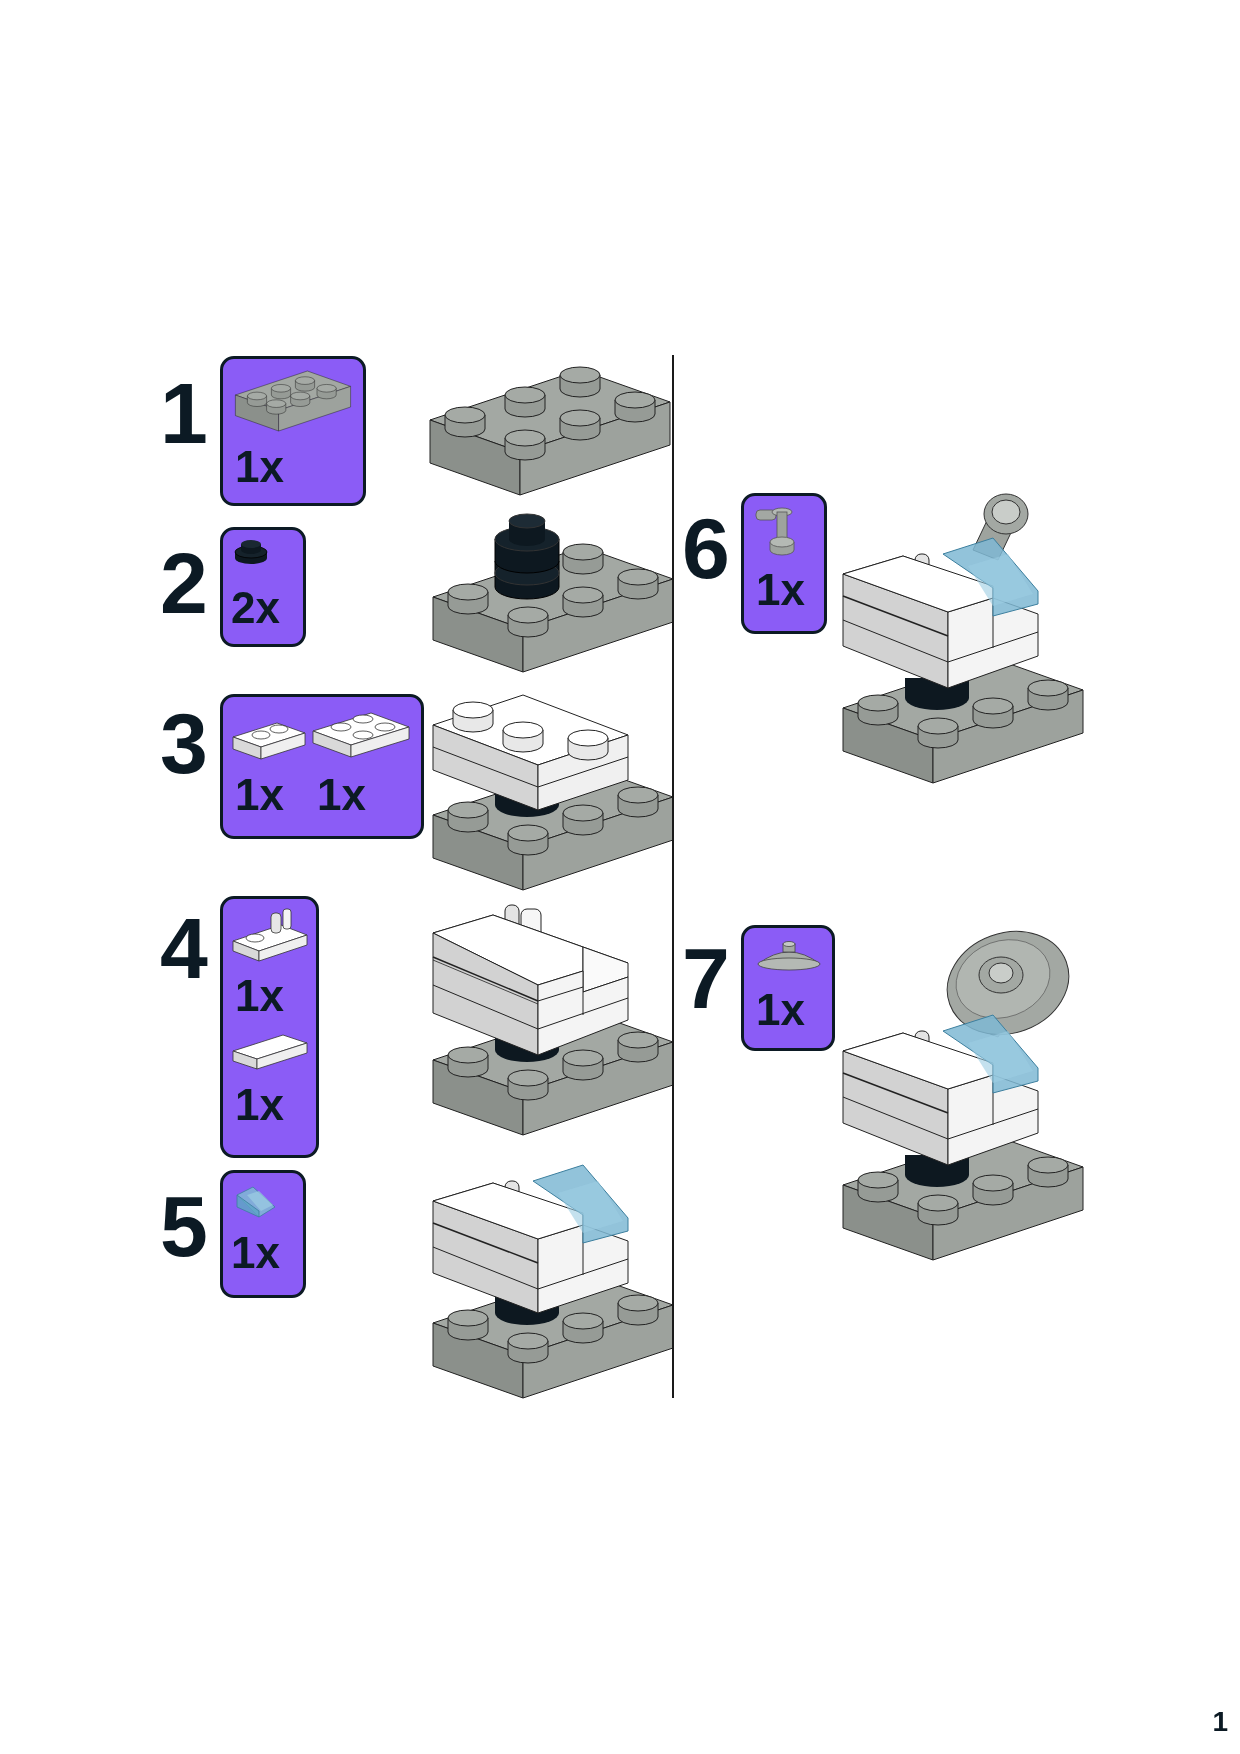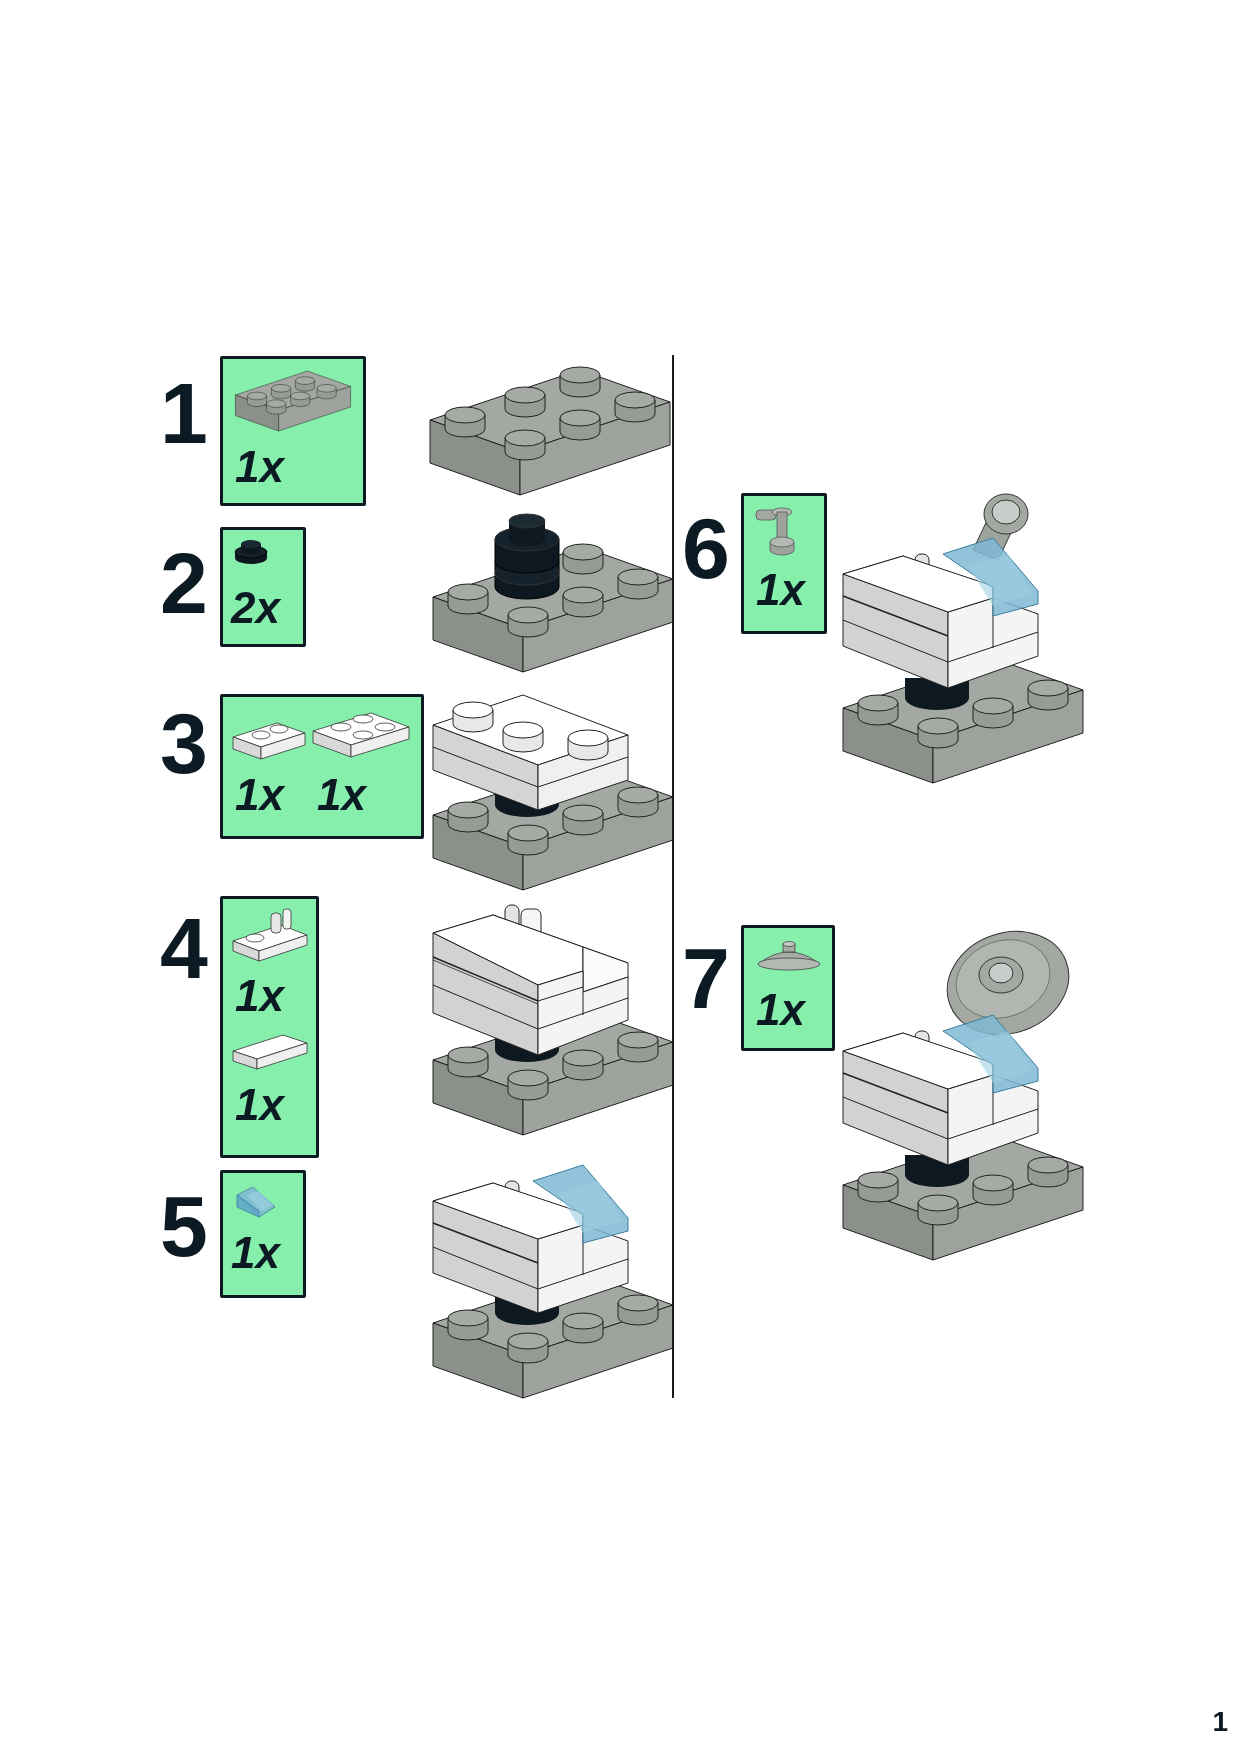--- a/index.html
+++ b/index.html
@@ -1,21 +1,21 @@
 <!DOCTYPE html>
 <html><head>
 <meta charset="utf-8">
 <style>
   html, body { margin: 0; padding: 0; background: #ffffff; }
   body { width: 1240px; height: 1754px; position: relative; overflow: hidden;
          font-family: "Liberation Sans", sans-serif; }
   .step-num { position: absolute; font-family: "Liberation Sans", sans-serif; font-weight: 700;
               color: #0c1a24; font-size: 86px; line-height: 1; letter-spacing: -2px; }
-  .callout { position: absolute; border: 3.5px solid #0c1a24; border-radius: 2px;
-             background: #86efac; box-sizing: border-box; font-style: italic; }
+  .callout { position: absolute; border: 3.5px solid #0c1a24; border-radius: 14px;
+             background: #8b5cf6; box-sizing: border-box; }
   .qty { position: absolute; font-family: "Liberation Sans", sans-serif; font-weight: 700;
          color: #0c1a24; font-size: 44px; line-height: 1; }
   .divider { position: absolute; left: 672px; top: 355px; width: 2px; height: 1043px; background: #1a1a1a; }
   .page-num { position: absolute; right: 12px; top: 1706px; font-weight: 700; font-size: 28px; color: #0c1a24; }
   svg { position: absolute; overflow: visible; }
 </style>
 </head>
 <body>
 
 <svg width="0" height="0" style="position:absolute">

